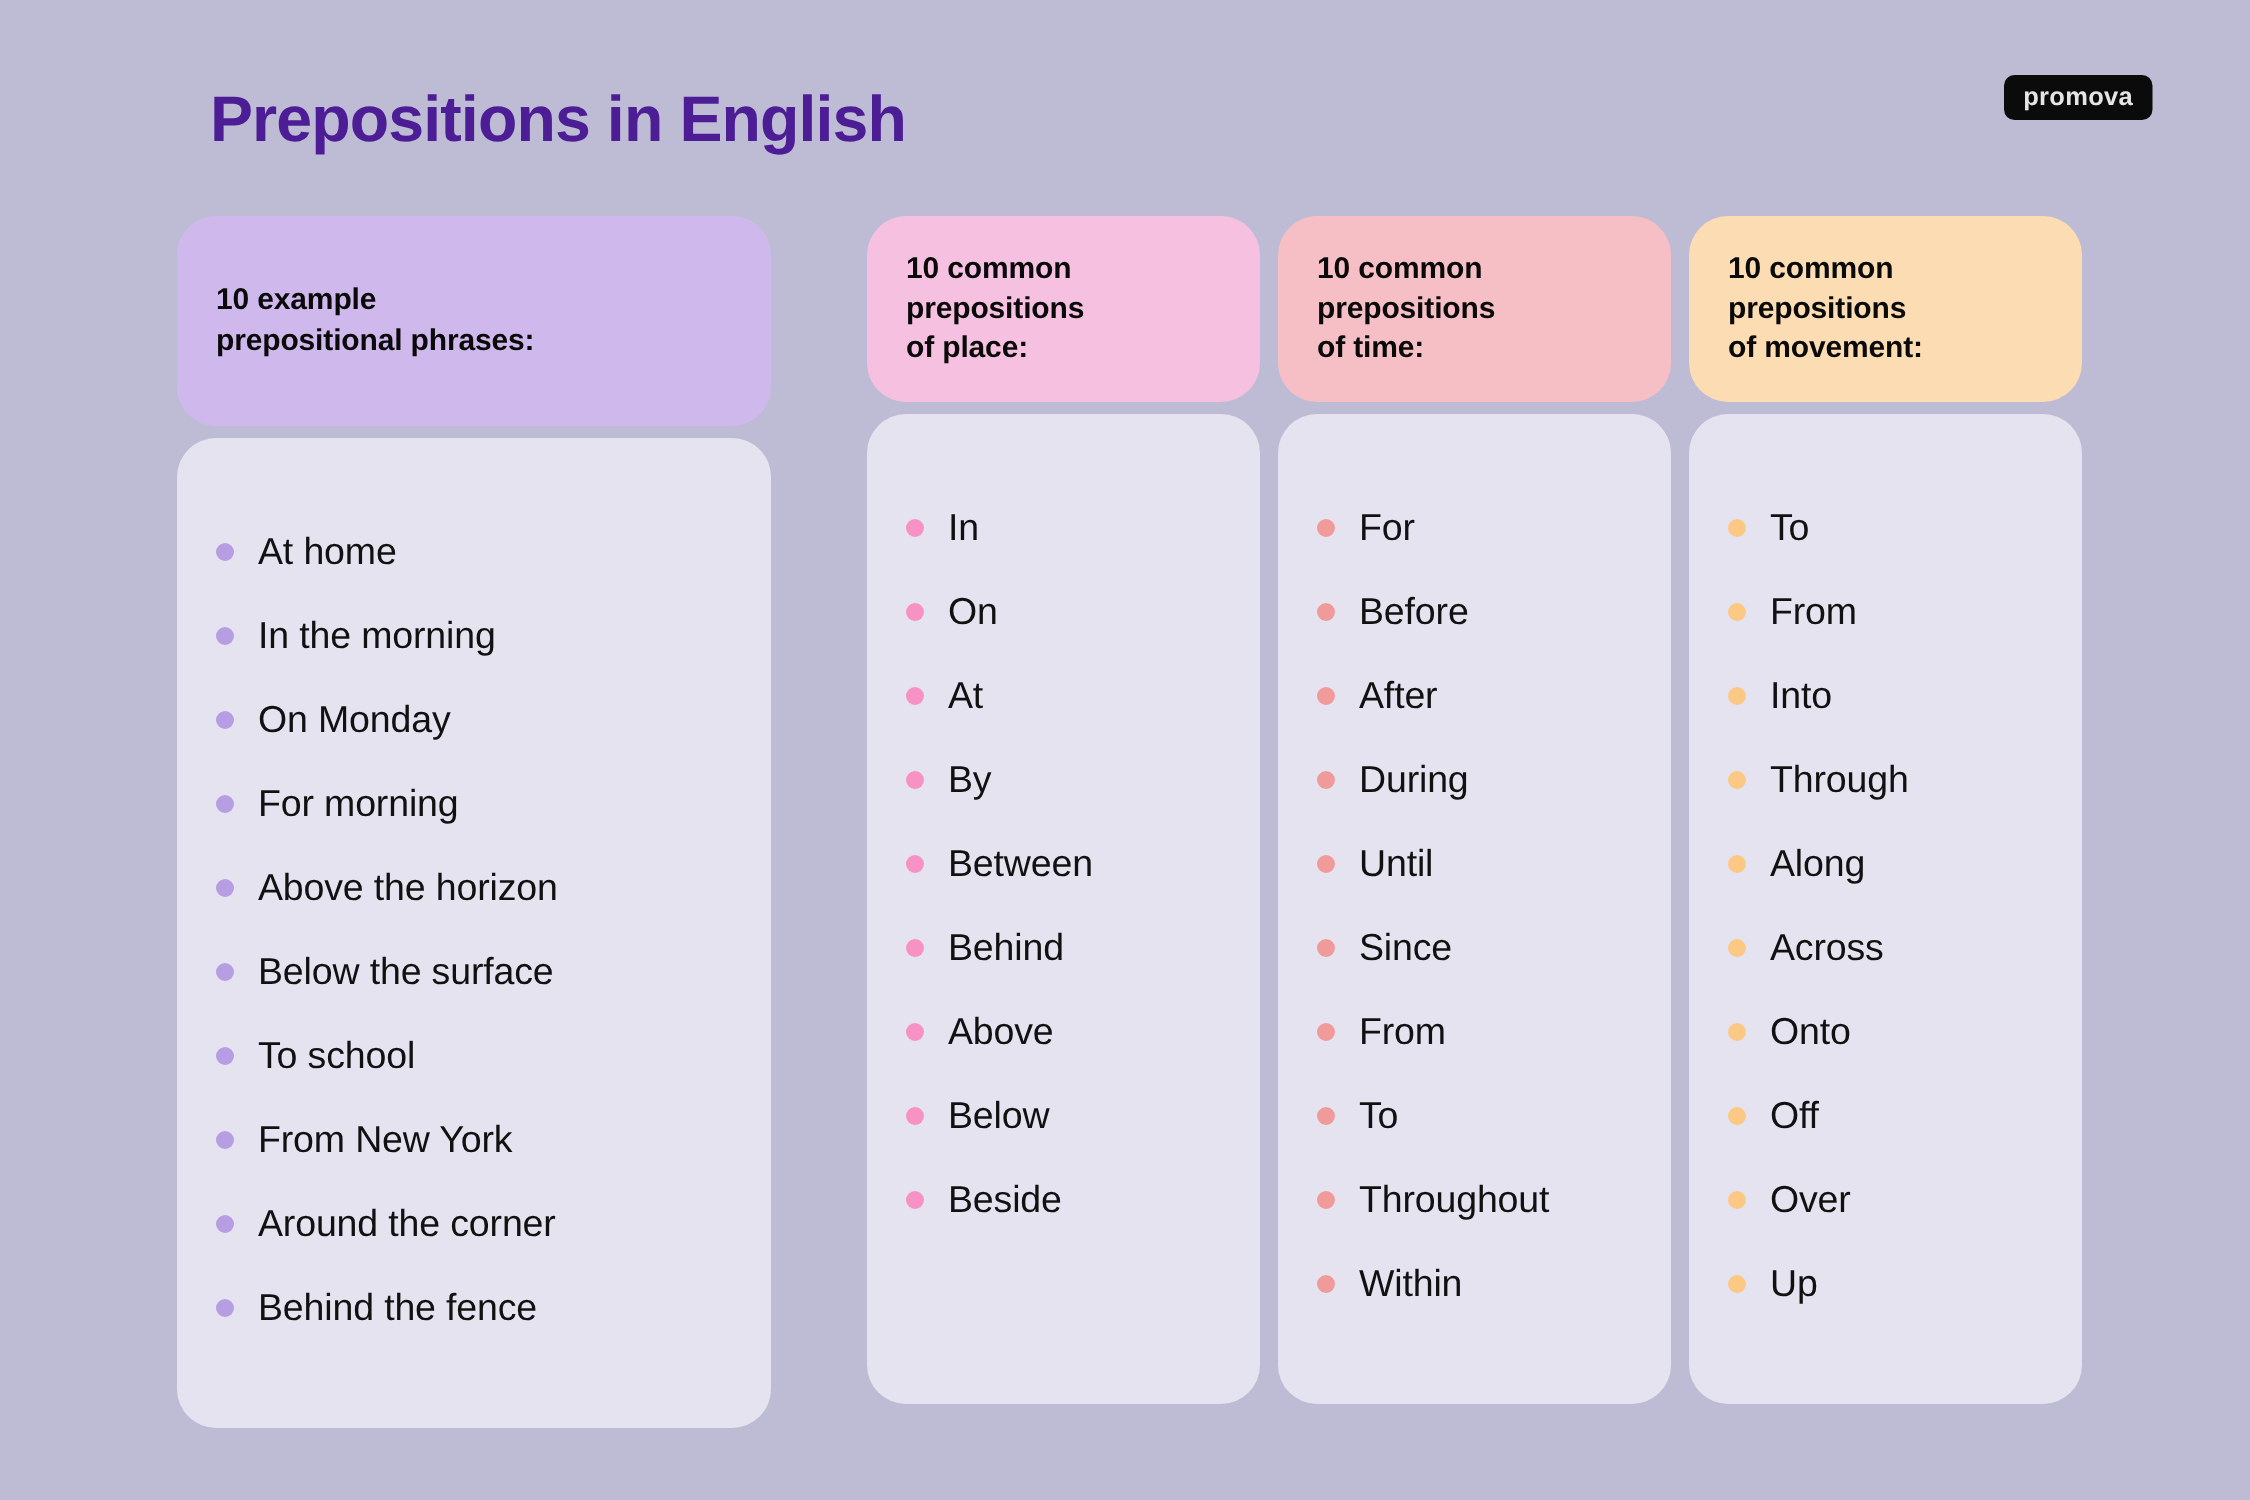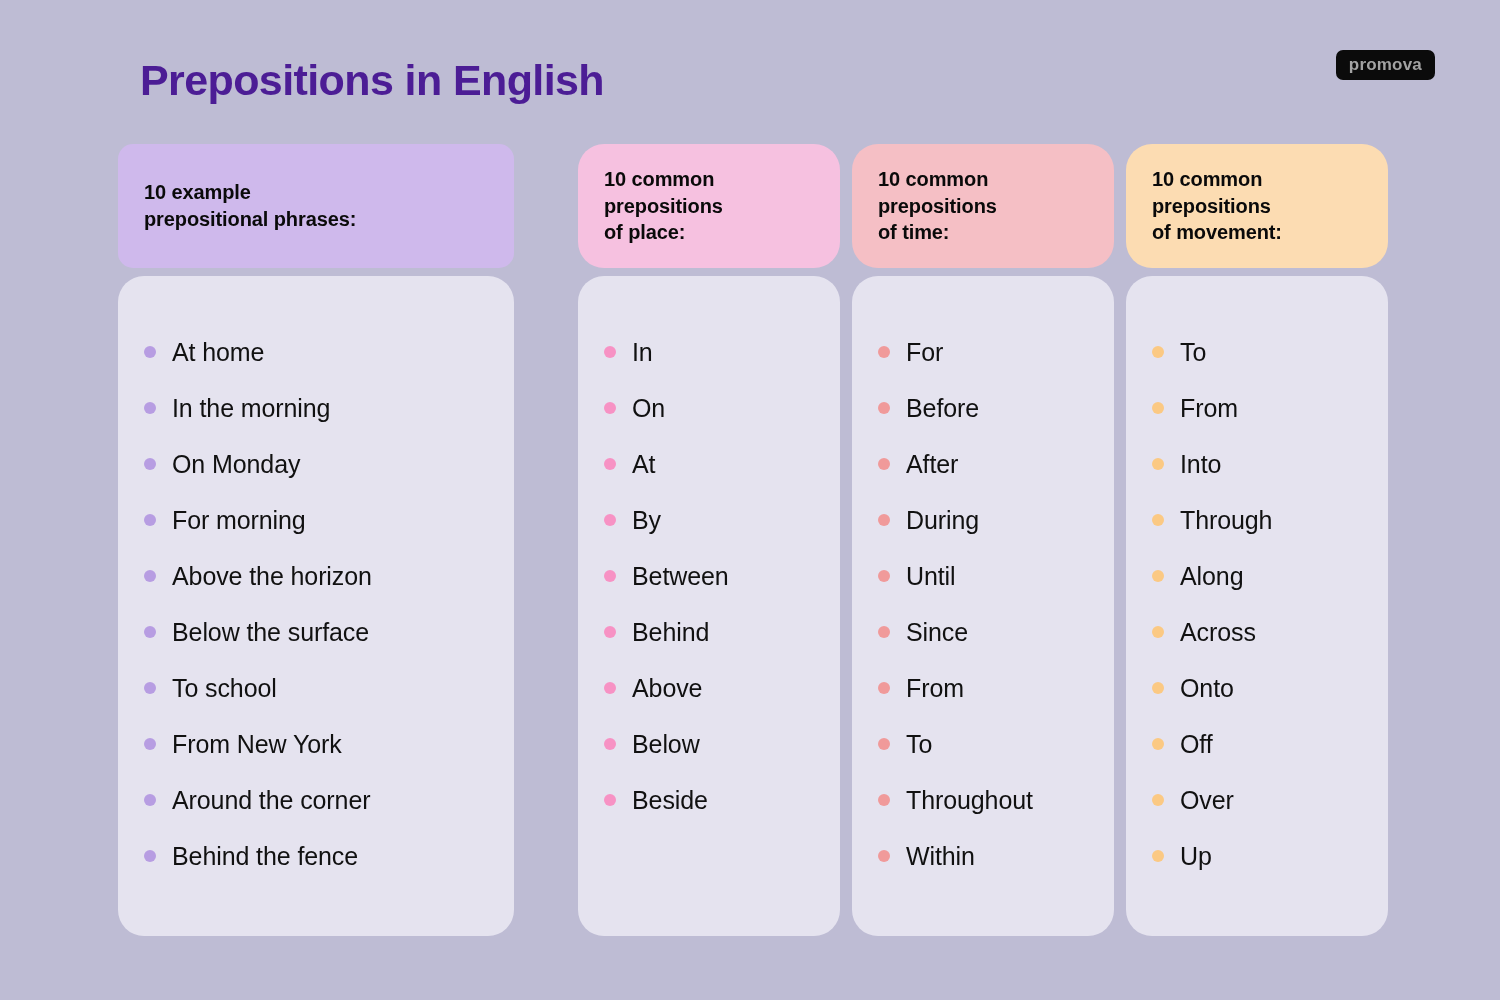--- a/index.html
+++ b/index.html
@@ -32,21 +32,21 @@
     letter-spacing: -0.6px;
     color: #4c1d95;
     white-space: nowrap;
     margin-left: 24px;
   }
   .brand-logo {
     position: absolute;
     right: 65px;
     top: 50px;
     background: #0b0b0b;
-    color: #a3a3a3;
+    color: #e5e5e5;
     border-radius: 7px;
     padding: 6px 13px 7px 13px;
     font-size: 17px;
     font-weight: 700;
     letter-spacing: 0.2px;
     line-height: 1;
   }
 
   
   .columns {
@@ -71,21 +71,21 @@
     padding: 0 26px;
     display: flex;
     align-items: center;
     font-size: 20px;
     font-weight: 700;
     line-height: 1.33;
     color: #0a0a0a;
     letter-spacing: -0.1px;
     white-space: pre-line;
   }
-  .col-0 .col-header { height: 124px; border-radius: 15px; }
+  .col-0 .col-header { height: 140px; }
   .col-1 .col-header,
   .col-2 .col-header,
   .col-3 .col-header { height: 124px; }
 
   .col-body {
     margin-top: 8px;
     background: #e5e3ef;
     border-radius: 26px;
     box-sizing: border-box;
     padding: 48px 26px 40px 26px;

